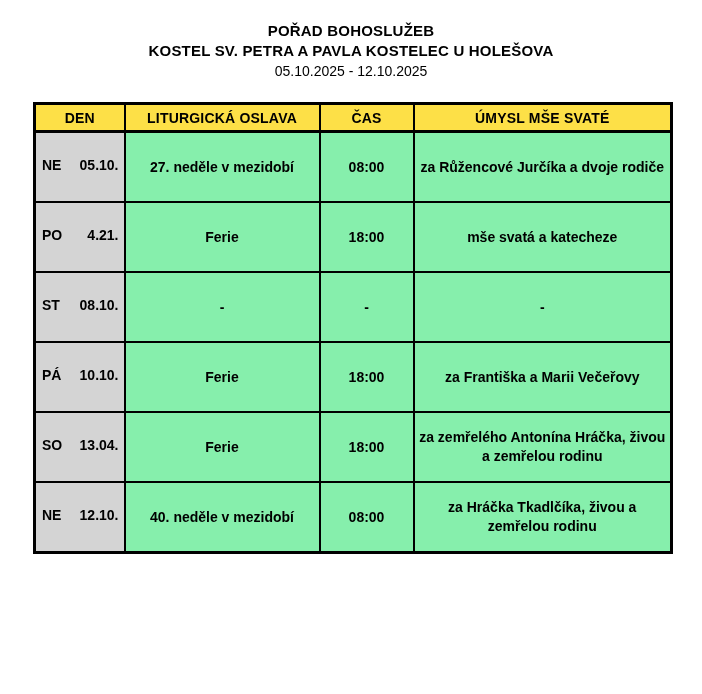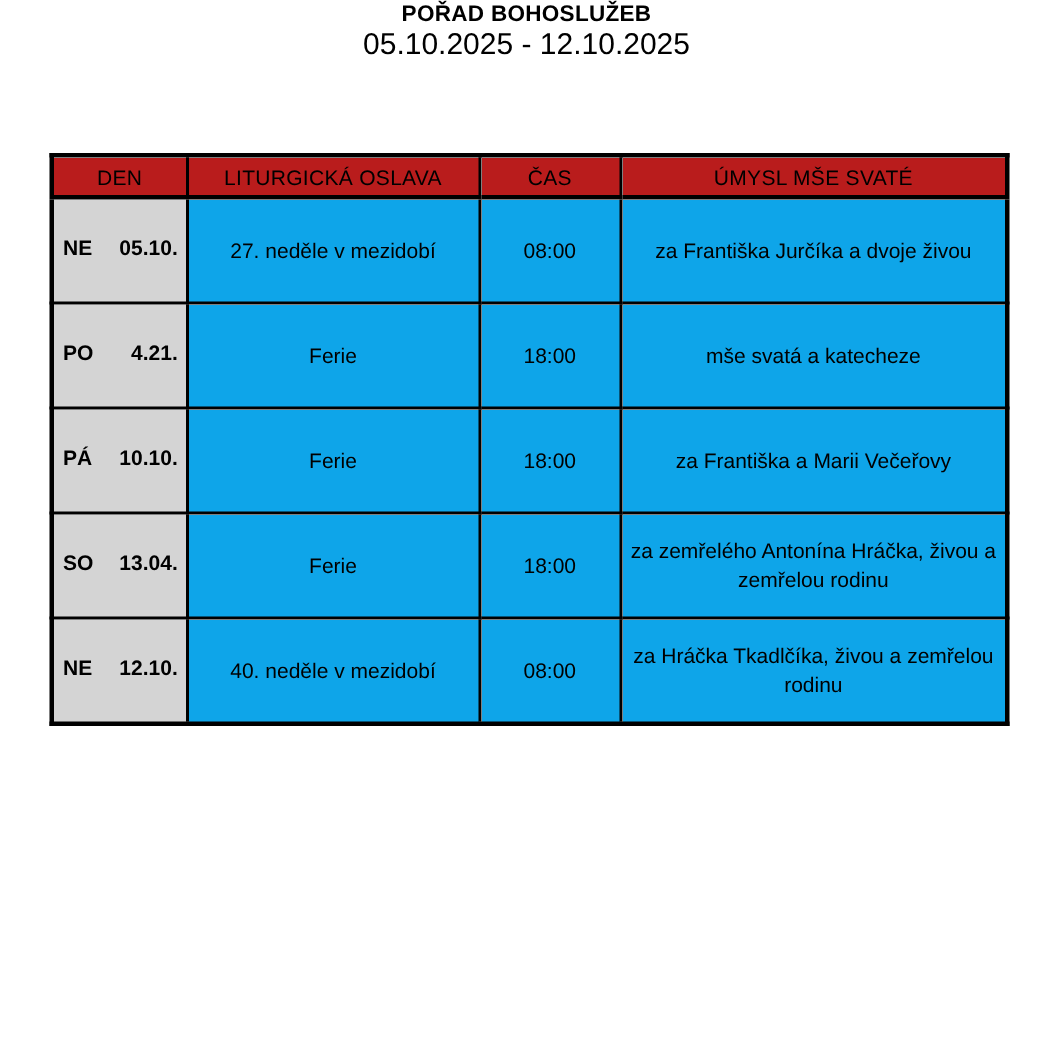--- a/index.html
+++ b/index.html
@@ -10,60 +10,62 @@
     color: #000000;
   }
   .page {
     position: relative;
     width: 702px;
     height: 694px;
     background: #ffffff;
     overflow: hidden;
   }
   .titles {
+    padding-top: 21px;
     text-align: center;
   }
   .title-main, .title-sub {
     font-size: 15px;
     font-weight: bold;
     line-height: 20px;
     letter-spacing: 0.2px;
   }
   .title-dates {
-    font-size: 20px;
+    font-size: 14px;
     line-height: 20px;
   }
   table.schedule {
     position: absolute;
     left: 33px;
     top: 102px;
     width: 637px;
     border-collapse: collapse;
     table-layout: fixed;
     border: 3px solid #000000;
   }
   table.schedule th, table.schedule td {
     border: 2px solid #000000;
     font-size: 14px;
     text-align: center;
     vertical-align: middle;
     padding: 2px 4px;
     overflow: hidden;
   }
   table.schedule th {
-    background: #b91c1c;
-    font-weight: normal;
+    background: #fde047;
+    font-weight: bold;
     height: 21px;
     border-bottom: 3px solid #000000;
     letter-spacing: 0.2px;
   }
   table.schedule td {
     height: 64px; 
     line-height: 19px;
-    background: #0ea5e9;
+    background: #86efac;
+    font-weight: bold;
   }
   table.schedule td.day-cell {
     background: #d4d4d4;
     font-weight: bold;
     padding: 0;
   }
   .day-inner {
     display: flex;
     justify-content: space-between;
     align-items: center;
@@ -75,20 +77,21 @@
     padding: 2px 8px;
   }
 </style>
 </head>
 <body>
 
 <div class="page">
 
   <div class="titles">
     <div class="title-main">POŘAD BOHOSLUŽEB</div>
+    <div class="title-sub">KOSTEL SV. PETRA A PAVLA KOSTELEC U HOLEŠOVA</div>
     <div class="title-dates">05.10.2025 - 12.10.2025</div>
   </div>
 
   <table class="schedule">
     <colgroup>
       <col style="width:90px">
       <col style="width:195px">
       <col style="width:94px">
       <col style="width:258px">
     </colgroup>
@@ -103,32 +106,43 @@
     <tbody>
       <tr>
         <td class="day-cell">
           <div class="day-inner">
             <span>NE</span>
             <span>05.10.</span>
           </div>
         </td>
         <td class="celebration-cell">27. neděle v mezidobí</td>
         <td>08:00</td>
-        <td class="intention-cell">za Františka Jurčíka a dvoje živou</td>
+        <td class="intention-cell">za Růžencové Jurčíka a dvoje rodiče</td>
       </tr>
       <tr>
         <td class="day-cell">
           <div class="day-inner">
             <span>PO</span>
             <span>4.21.</span>
           </div>
         </td>
         <td class="celebration-cell">Ferie</td>
         <td>18:00</td>
         <td class="intention-cell">mše svatá a katecheze</td>
+      </tr>
+      <tr>
+        <td class="day-cell">
+          <div class="day-inner">
+            <span>ST</span>
+            <span>08.10.</span>
+          </div>
+        </td>
+        <td class="celebration-cell">-</td>
+        <td>-</td>
+        <td class="intention-cell">-</td>
       </tr>
       <tr>
         <td class="day-cell">
           <div class="day-inner">
             <span>PÁ</span>
             <span>10.10.</span>
           </div>
         </td>
         <td class="celebration-cell">Ferie</td>
         <td>18:00</td>

